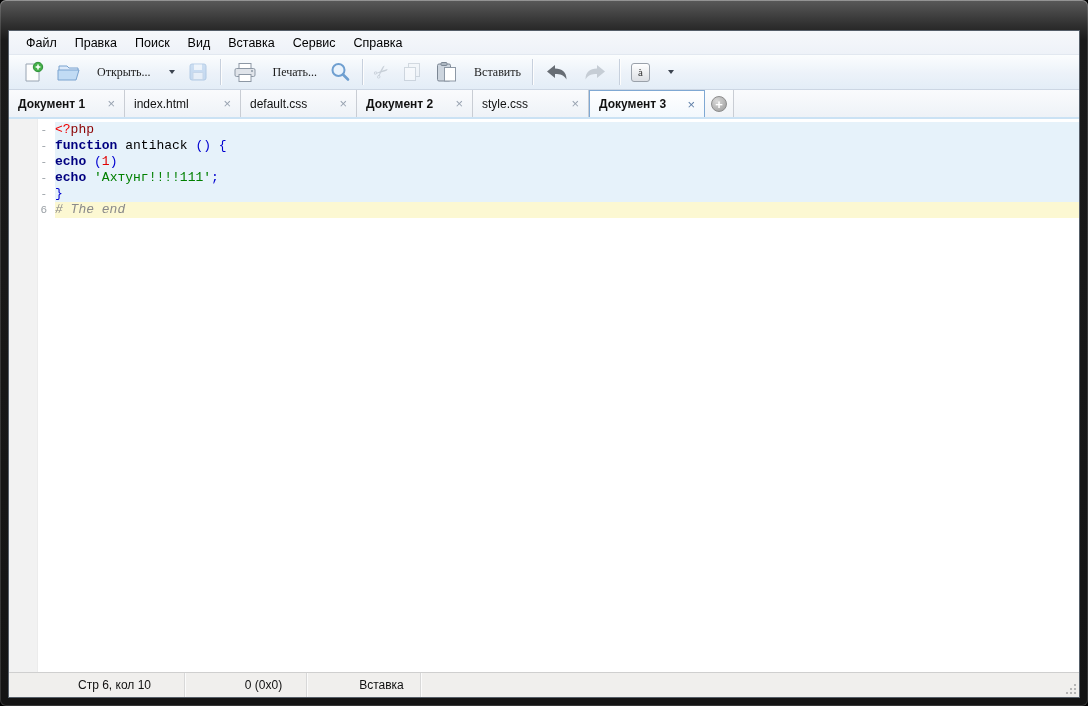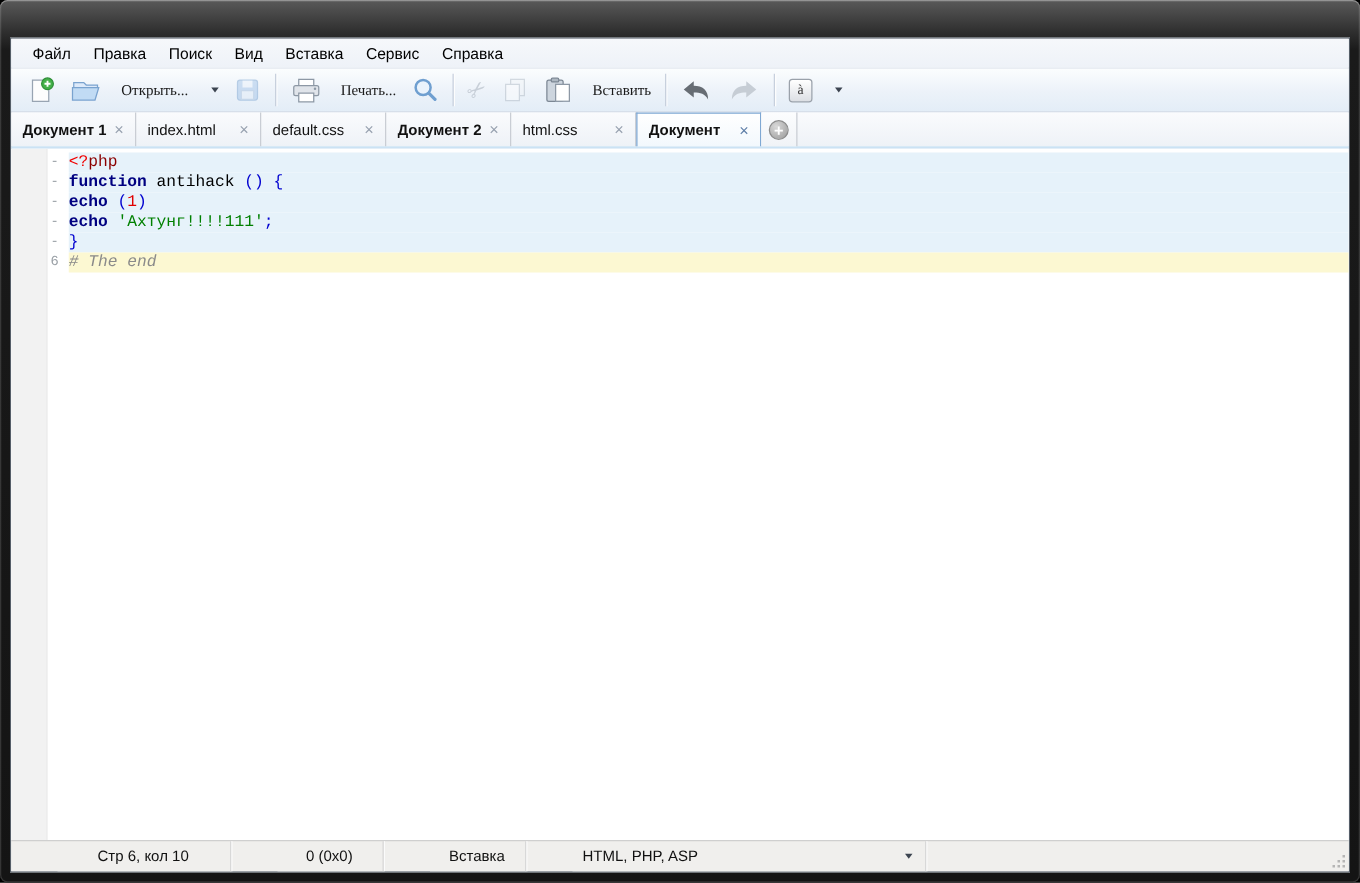--- a/index.html
+++ b/index.html
@@ -37,21 +37,21 @@
   .tsep{width:1px;height:26px;background:#c7d0dd;box-shadow:1px 0 0 #fdfdfd;margin:0 4px;}
   .dis{opacity:.45;}
   .dd-arrow{width:0;height:0;border-left:3.5px solid transparent;border-right:3.5px solid transparent;
     border-top:4px solid #3c4450;margin-left:2px;}
   .scissors{font-size:18px;color:#9aa4b0;transform:rotate(-40deg);line-height:18px;}
   .keycap{display:inline-block;width:17px;height:17px;border:1px solid #9aa1aa;border-radius:3px;
     background:linear-gradient(#ffffff,#dcdfe4);font-size:11px;text-align:center;line-height:16px;color:#333;}
   
   .tabbar{height:27px;background:linear-gradient(#fafbfd,#eef2f7);border-bottom:2px solid #cbe2f4;
     display:flex;align-items:stretch;flex:0 0 auto;}
-  .tab{width:100px;box-sizing:border-box;display:flex;align-items:center;justify-content:space-between;
+  .tab{width:116px;box-sizing:border-box;display:flex;align-items:center;justify-content:space-between;
     padding:0 7px 0 9px;border-right:1px solid #c9cdd4;font-size:12px;color:#111;cursor:default;}
   .tab.bold .tab-label{font-weight:bold;}
   .tab.active{border:1px solid #7fa8d3;background:linear-gradient(#ffffff,#f2f8fd);margin:0;border-bottom:none;gap:11px;}
   .tab-label{white-space:nowrap;overflow:hidden;}
   .tab-close{color:#98a2b0;font-size:13px;padding:0 2px;}
   .tab.active .tab-close{color:#5f7fa8;}
   .tab-add{width:28px;display:flex;align-items:center;justify-content:center;
     background:linear-gradient(#fcfdfe,#f0f3f7);border-right:1px solid #c9cdd4;}
   .add-circle{width:16px;height:16px;border-radius:50%;border:1px solid #8c8c8c;
     background:radial-gradient(circle at 35% 30%,#d9d9d9,#9a9a9a);color:#fff;font-weight:bold;
@@ -196,21 +196,21 @@
           </div>
           <div class="tab">
             <span class="tab-label">default.css</span>
             <span class="tab-close">×</span>
           </div>
           <div class="tab bold">
             <span class="tab-label">Документ 2</span>
             <span class="tab-close">×</span>
           </div>
           <div class="tab">
-            <span class="tab-label">html.css</span>
+            <span class="tab-label">style.css</span>
             <span class="tab-close">×</span>
           </div>
           <div class="tab active bold">
             <span class="tab-label">Документ 3</span>
             <span class="tab-close">×</span>
           </div>
         </div>
       <div class="tab-add">
         <span class="add-circle">+</span>
       </div>
@@ -242,24 +242,20 @@
             <span class="ln">6</span>
             <span class="code bg-current"><span class="seg-comment"># The end</span></span>
           </div>
         </div>
     </div>
 
     <div class="statusbar">
       <div class="st-cell c1">Стр 6, кол 10</div>
       <div class="st-cell c2">0 (0x0)</div>
       <div class="st-cell c3">Вставка</div>
-      <div class="st-cell c4">
-        <span>HTML, PHP, ASP</span>
-        <span class="dd-arrow"></span>
-      </div>
       <div class="st-fill"></div>
       <div class="resize-grip">
           <i></i>
         </div>
     </div>
 
   </div>
 </div>
 
 </body></html>

